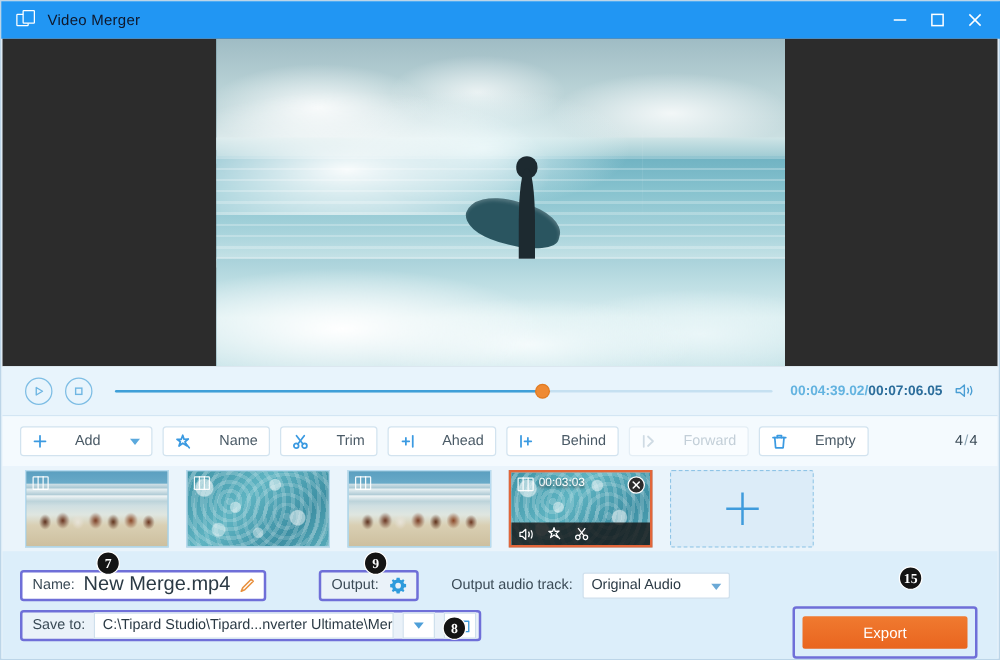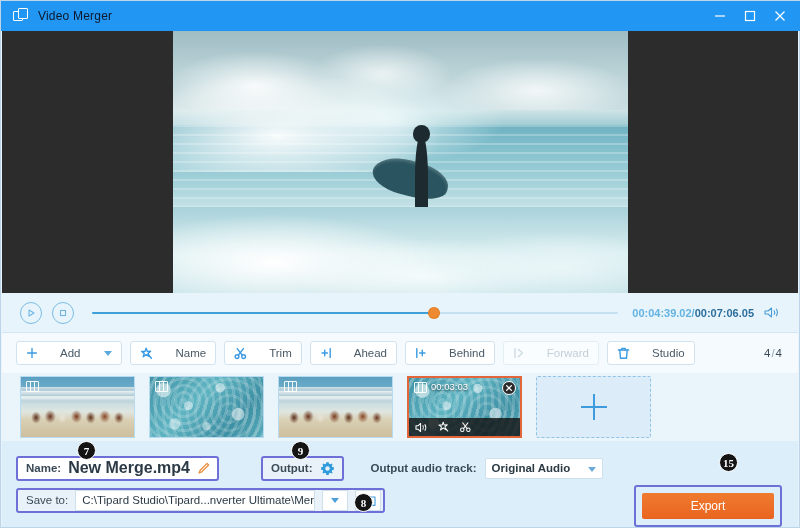--- a/index.html
+++ b/index.html
@@ -304,21 +304,21 @@
   .addclip .plus:before { left: 0; top: 12px; width: 26px; height: 2px; }
   .addclip .plus:after  { top: 0; left: 12px; height: 26px; width: 2px; }
 
   
   .bottom {
     position: absolute; left: 1px; top: 440px;
     width: 796px; height: 86px;
     background: #dceefa;
   }
   .row { position: absolute; display: flex; align-items: center; }
-  .row1 { left: 0; top: 14px; width: 632px; height: 26px; font-weight: bold; }
+  .row1 { left: 0; top: 14px; width: 632px; height: 26px; }
   .row2 { left: 0; top: 46px; width: 796px; height: 26px; }
 
   .hl {
     border: 2px solid #6f6fd8; border-radius: 3px;
     display: flex; align-items: center;
   }
   .lbl { font-size: 11.5px; color: #3a4a56; white-space: nowrap; }
 
   .name-box {
     margin-left: 14px; height: 25px; padding: 0 6px 0 8px;
@@ -542,21 +542,21 @@
           <span>Forward</span>
         </div>
         <div class="tbtn">
           <span class="ic">
             <svg width="13" height="13" viewBox="0 0 13 13" stroke="currentColor" fill="none" stroke-width="1.4" stroke-linecap="round" stroke-linejoin="round">
               <line x1="1.4" y1="3" x2="11.6" y2="3"></line>
               <path d="M2.8,3 L3.5,11.2 L9.5,11.2 L10.2,3"></path>
               <path d="M4.8,3 L4.8,1.4 L8.2,1.4 L8.2,3"></path>
             </svg>
           </span>
-          <span>Studio</span>
+          <span>Empty</span>
         </div>
       </div>
     <div class="counter">
       <span>4</span><span class="sep">/</span><span>4</span>
     </div>
   </div>
 
   <div class="clips" id="clipStrip">
       <div class="clip">
         <div class="thumb t-horses">

